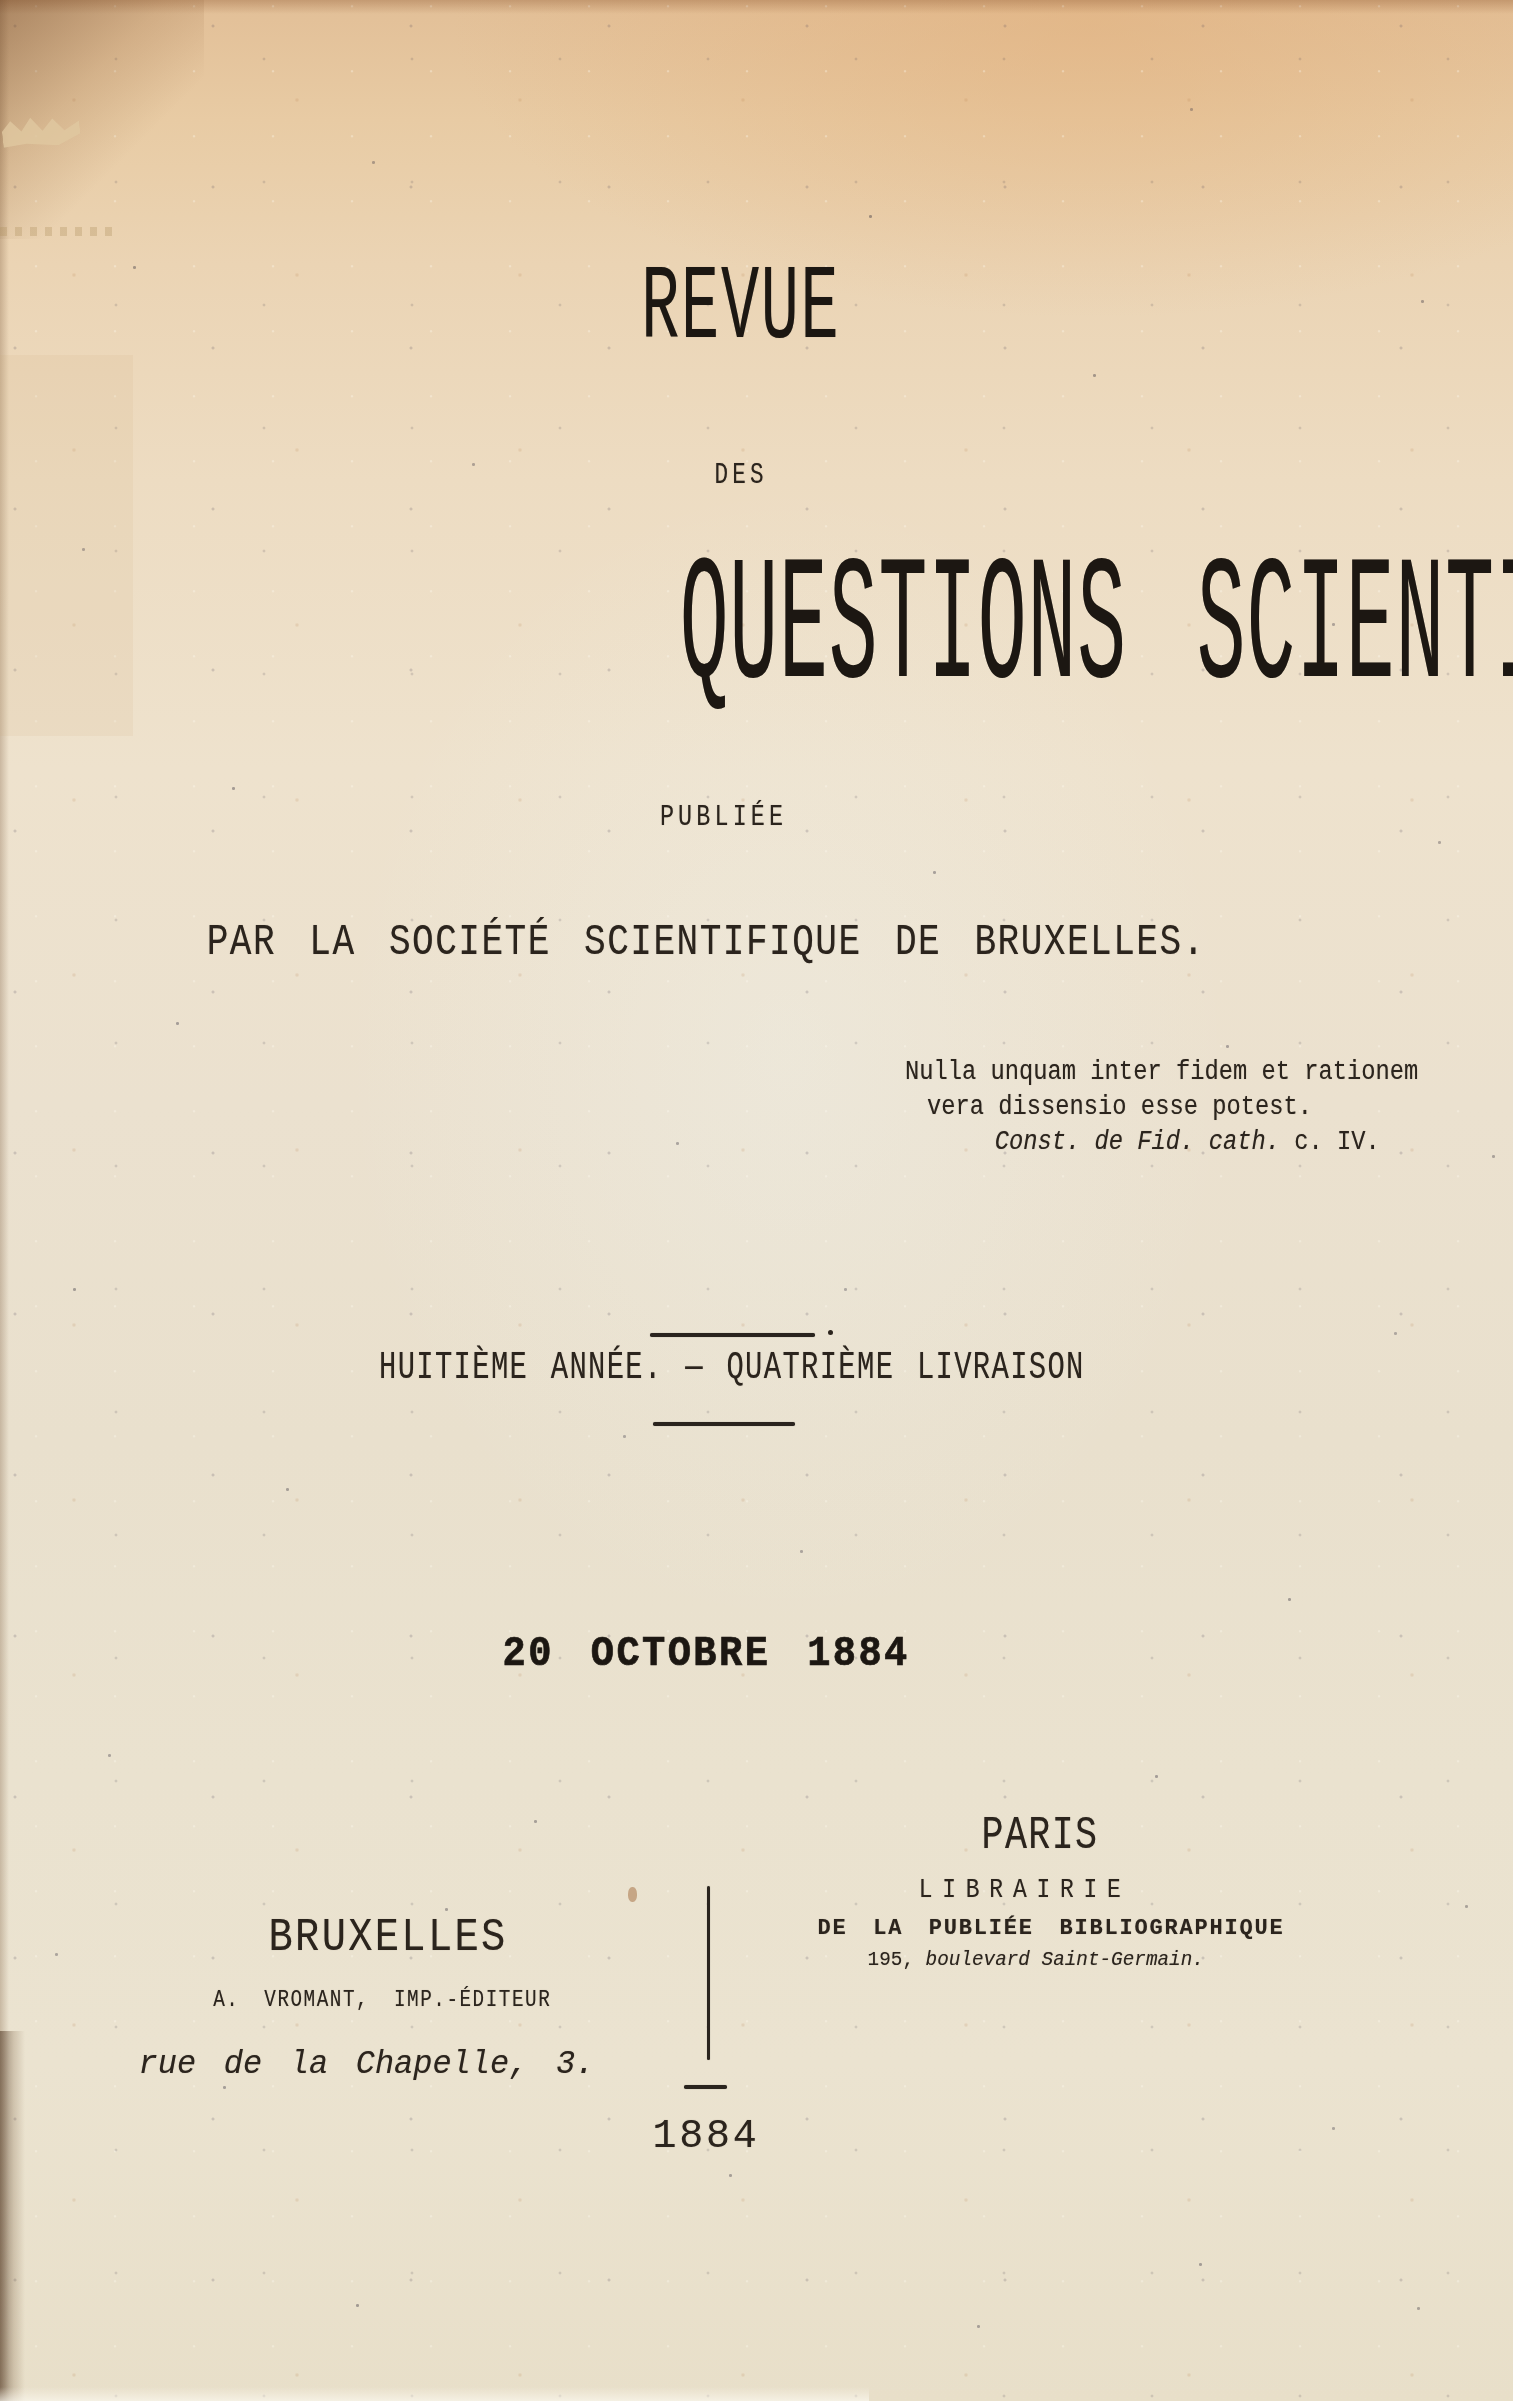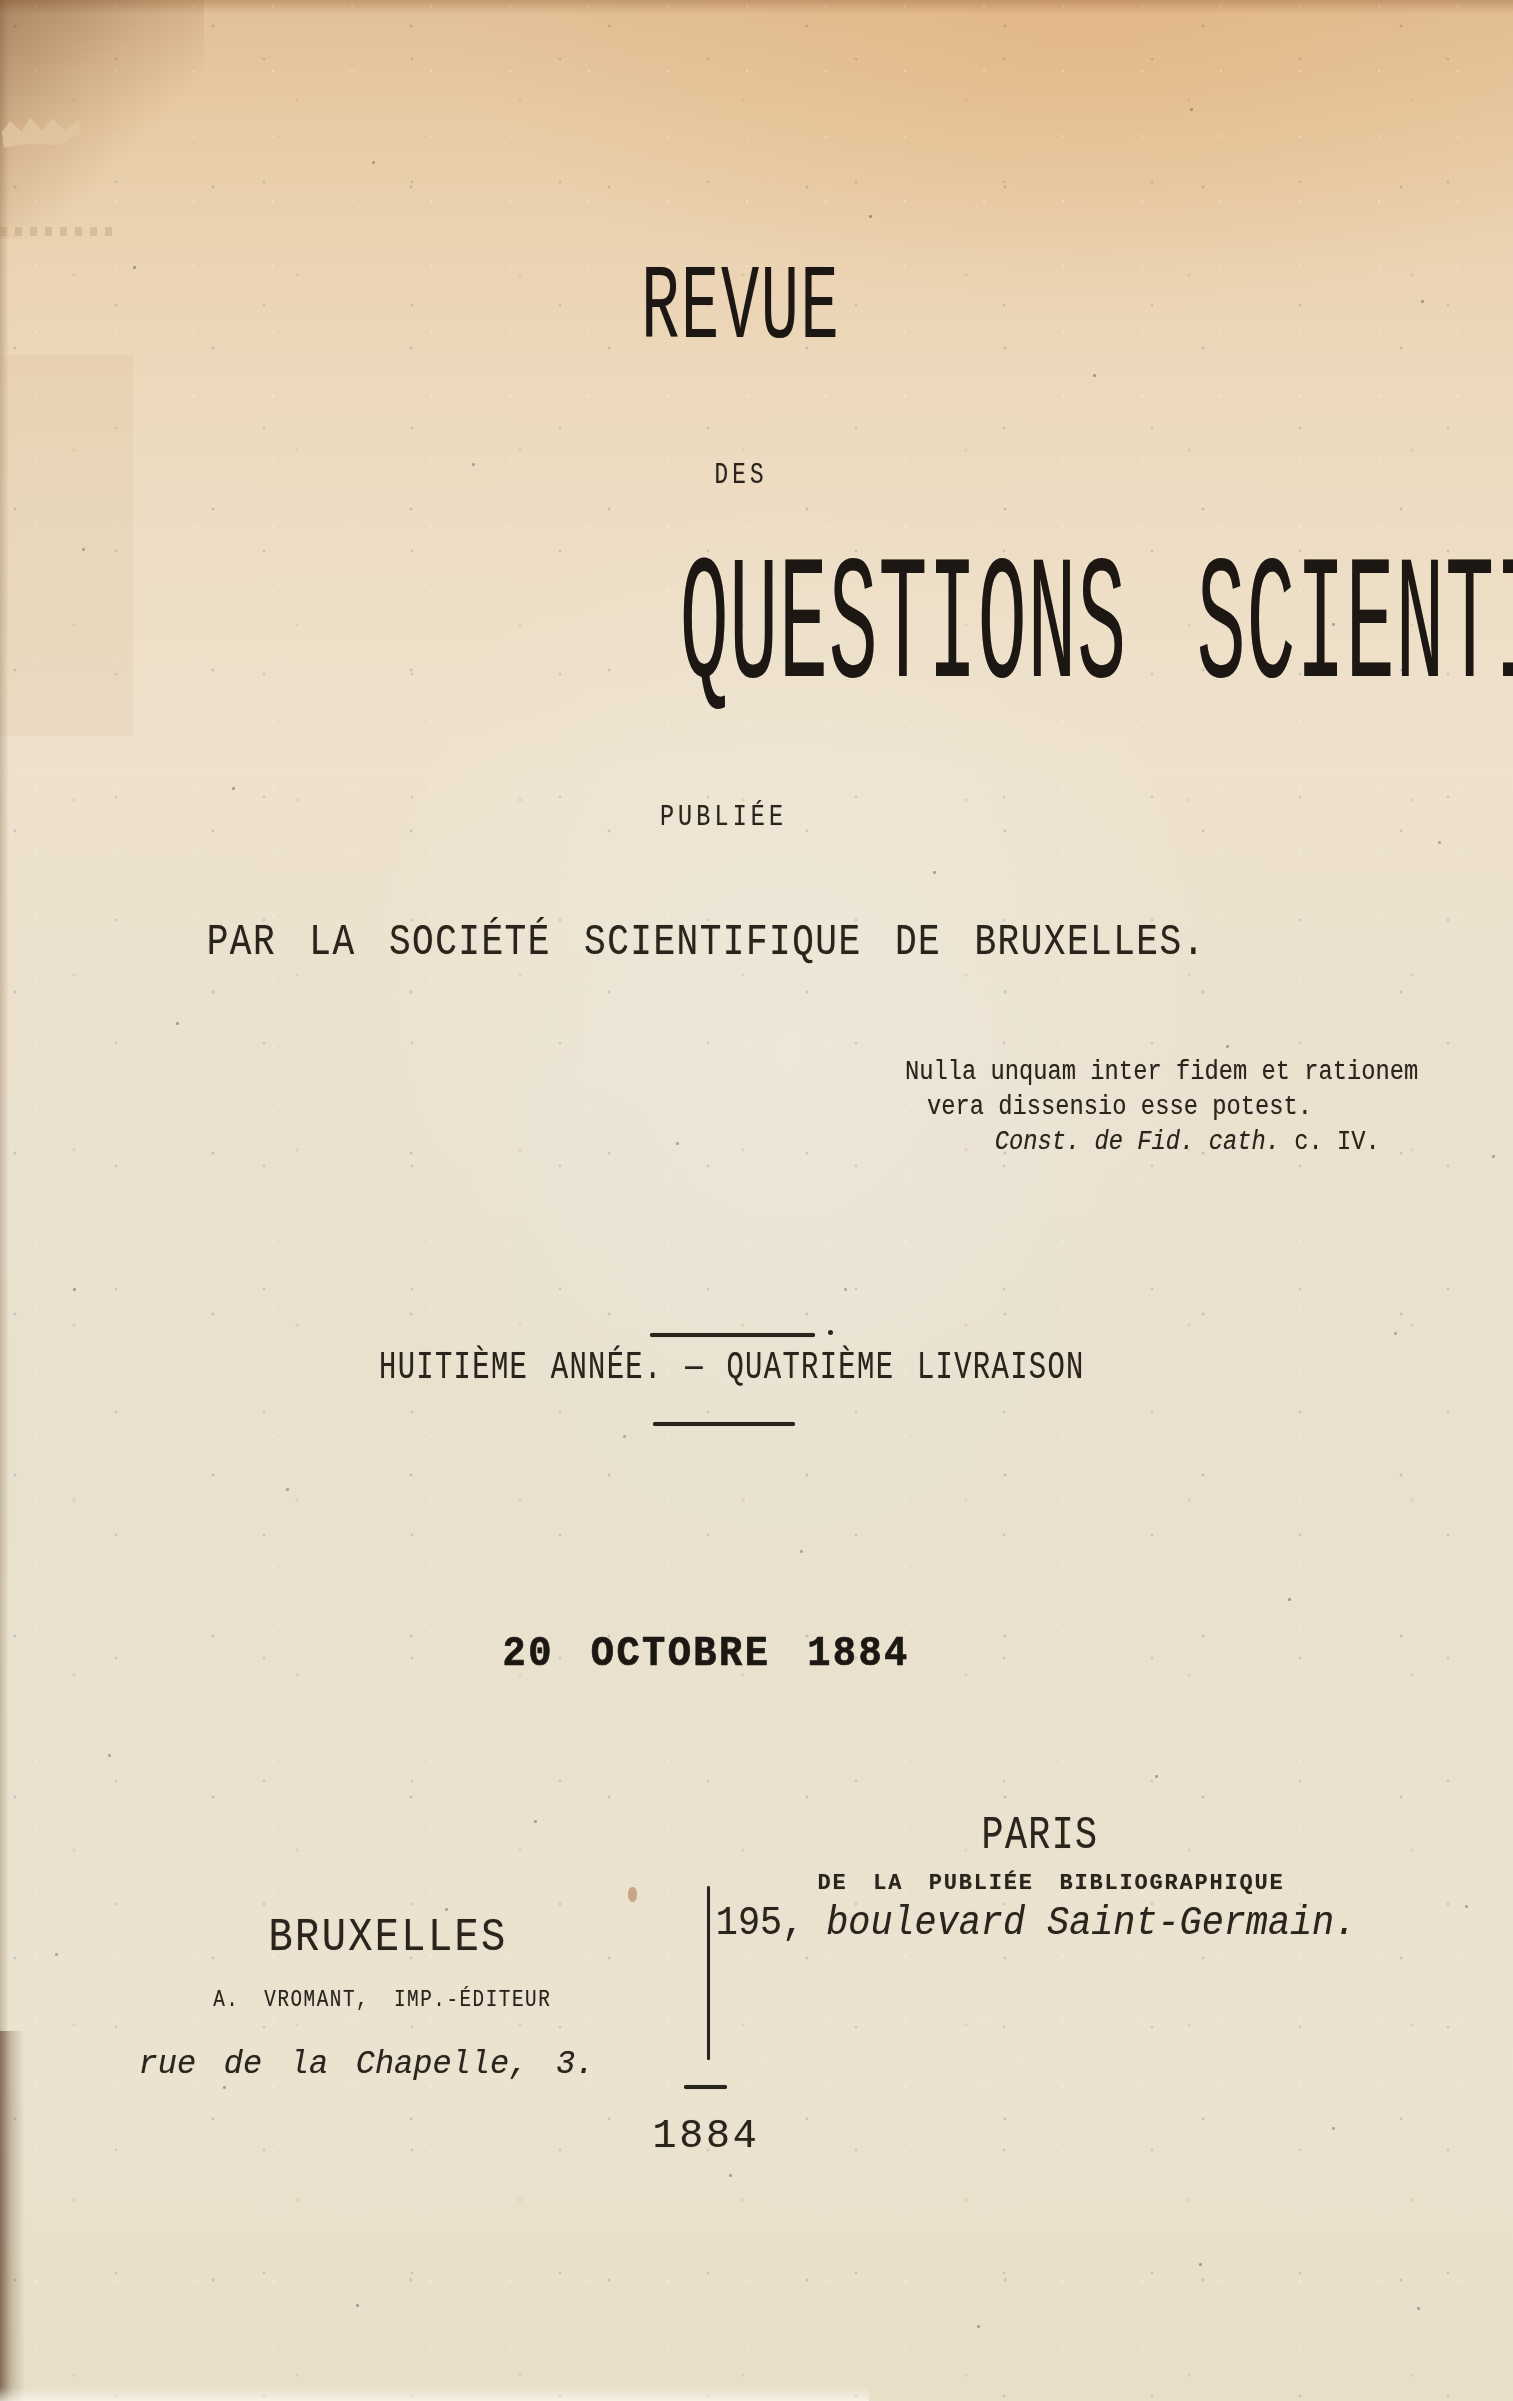--- a/index.html
+++ b/index.html
@@ -53,21 +53,21 @@
   .c-city-l{font-size:47px;letter-spacing:2.7px;}
   .c-city-l .sqz{transform:scaleX(.86);}
   .c-pub{margin-top:27.5px;font-size:23px;letter-spacing:1.8px;word-spacing:14px;left:-5.3px;}
   .c-pub .sqz{transform:scaleX(.84);}
   .c-rue{margin-top:35px;font-size:34px;font-style:italic;word-spacing:9px;left:-21px;}
   .c-city-r{font-size:47px;letter-spacing:1.8px;left:3.5px;}
   .c-city-r .sqz{transform:scaleX(.78);}
   .c-lib{margin-top:18px;font-size:27px;letter-spacing:11.5px;left:-12.4px;}
   .c-lib .sqz{transform:scaleX(.85);}
   .c-soc{margin-top:14px;font-size:22px;font-weight:700;letter-spacing:1.8px;word-spacing:10.6px;left:14px;}
-  .c-addr{margin-top:9px;font-size:40px;left:-0.9px;}
+  .c-addr{margin-top:9px;font-size:21px;left:-0.9px;}
   .c-addr .sqz{transform:scaleX(.92);}
   .c-addr .street{font-style:italic;}
   .t-year{font-size:40px;letter-spacing:2.7px;}
 
   
   .corner-tl{position:absolute;left:0;top:0;width:204px;height:239px;
     background:linear-gradient(135deg,rgba(100,60,30,.45),rgba(140,95,55,.20) 38%,transparent 64%);}
   .edge-top{position:absolute;left:0;top:0;width:100%;height:14px;
     background:linear-gradient(180deg,rgba(140,85,45,.35),transparent);}
   .edge-left{position:absolute;left:0;top:0;width:9px;height:100%;
@@ -170,20 +170,23 @@
       <span class="sqz" style="transform:scaleX(.94);">rue de la Chapelle, 3.</span>
     </div>
   </div>
 
   <div class="rule" style="left:707px;top:1886px;width:2.7px;height:174px;"></div>
 
   <div class="col ink" style="left:561px;top:1812px;width:952px;">
     <div class="colline c-city-r">
       <span class="sqz">PARIS</span>
     </div>
+    <div class="colline c-lib">
+      <span class="sqz">LIBRAIRIE</span>
+    </div>
     <div class="colline c-soc">
       <span class="sqz">DE LA PUBLIÉE BIBLIOGRAPHIQUE</span>
     </div>
     <div class="colline c-addr">
       <span class="sqz"><span>195,</span> <span class="street">boulevard Saint-Germain.</span></span>
     </div>
   </div>
 
   <div class="rule" style="left:684px;top:2085px;width:43px;height:4.4px;"></div>
   <div class="row ink" style="top:2117px;left:-51px;">

